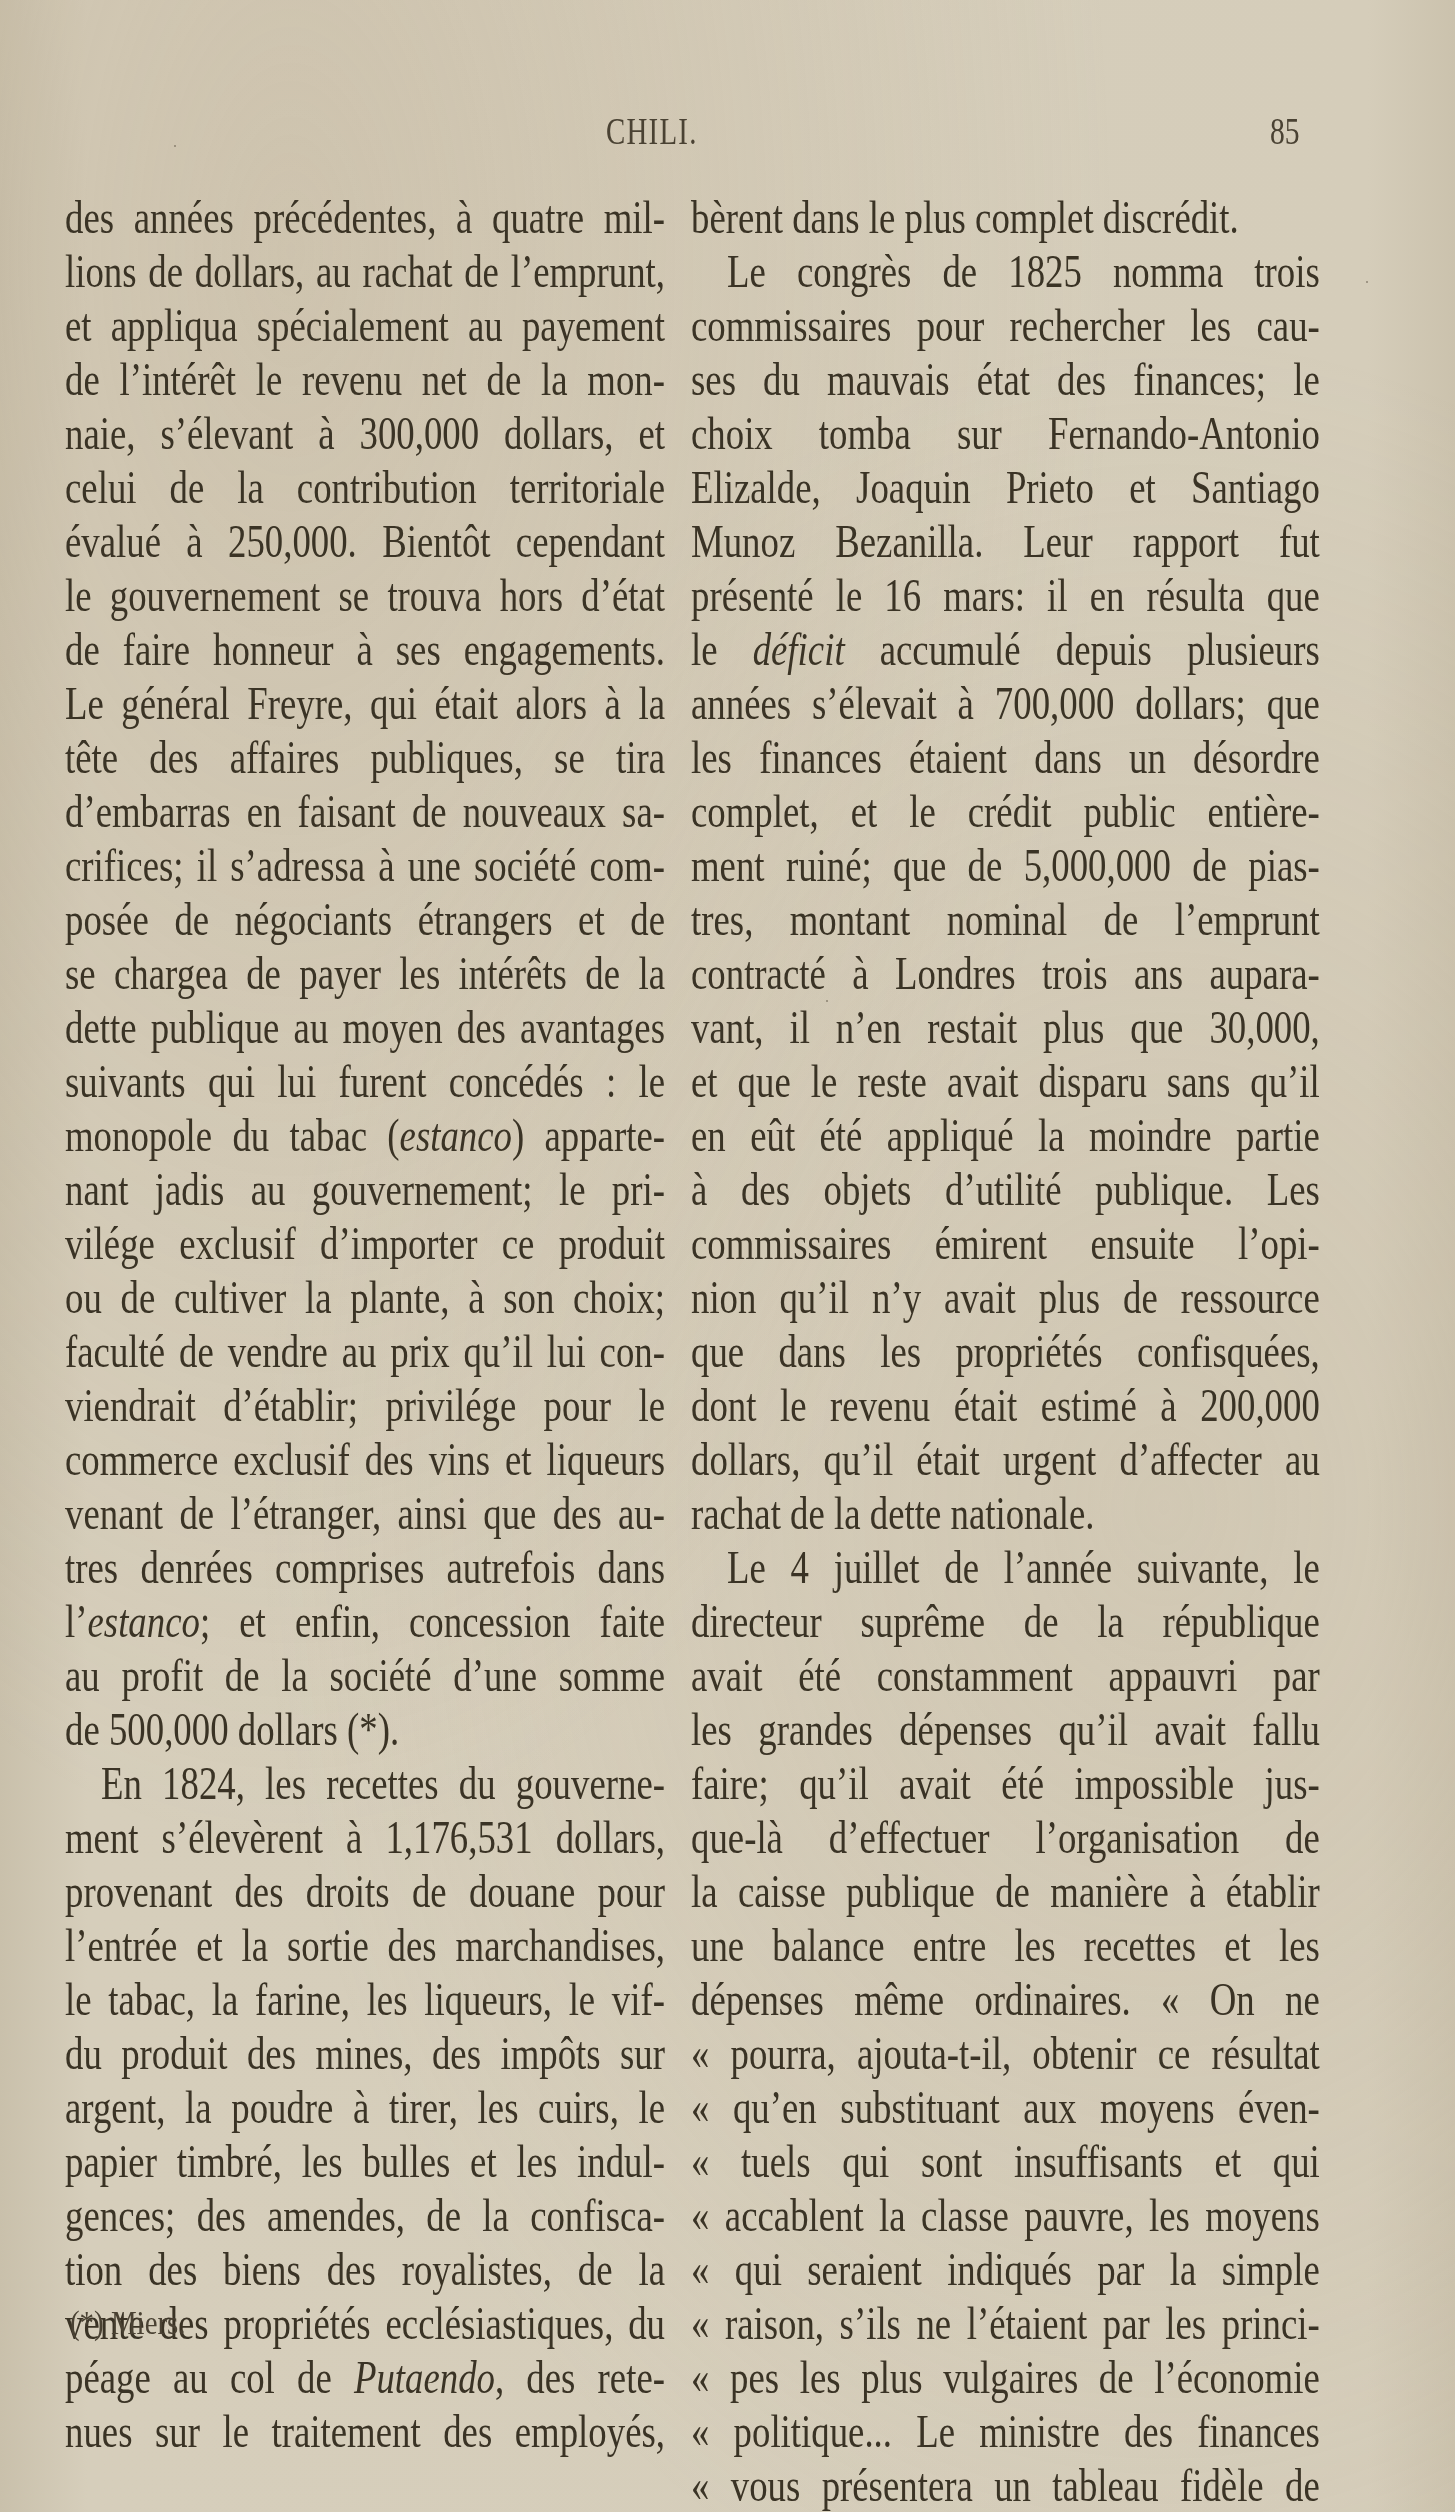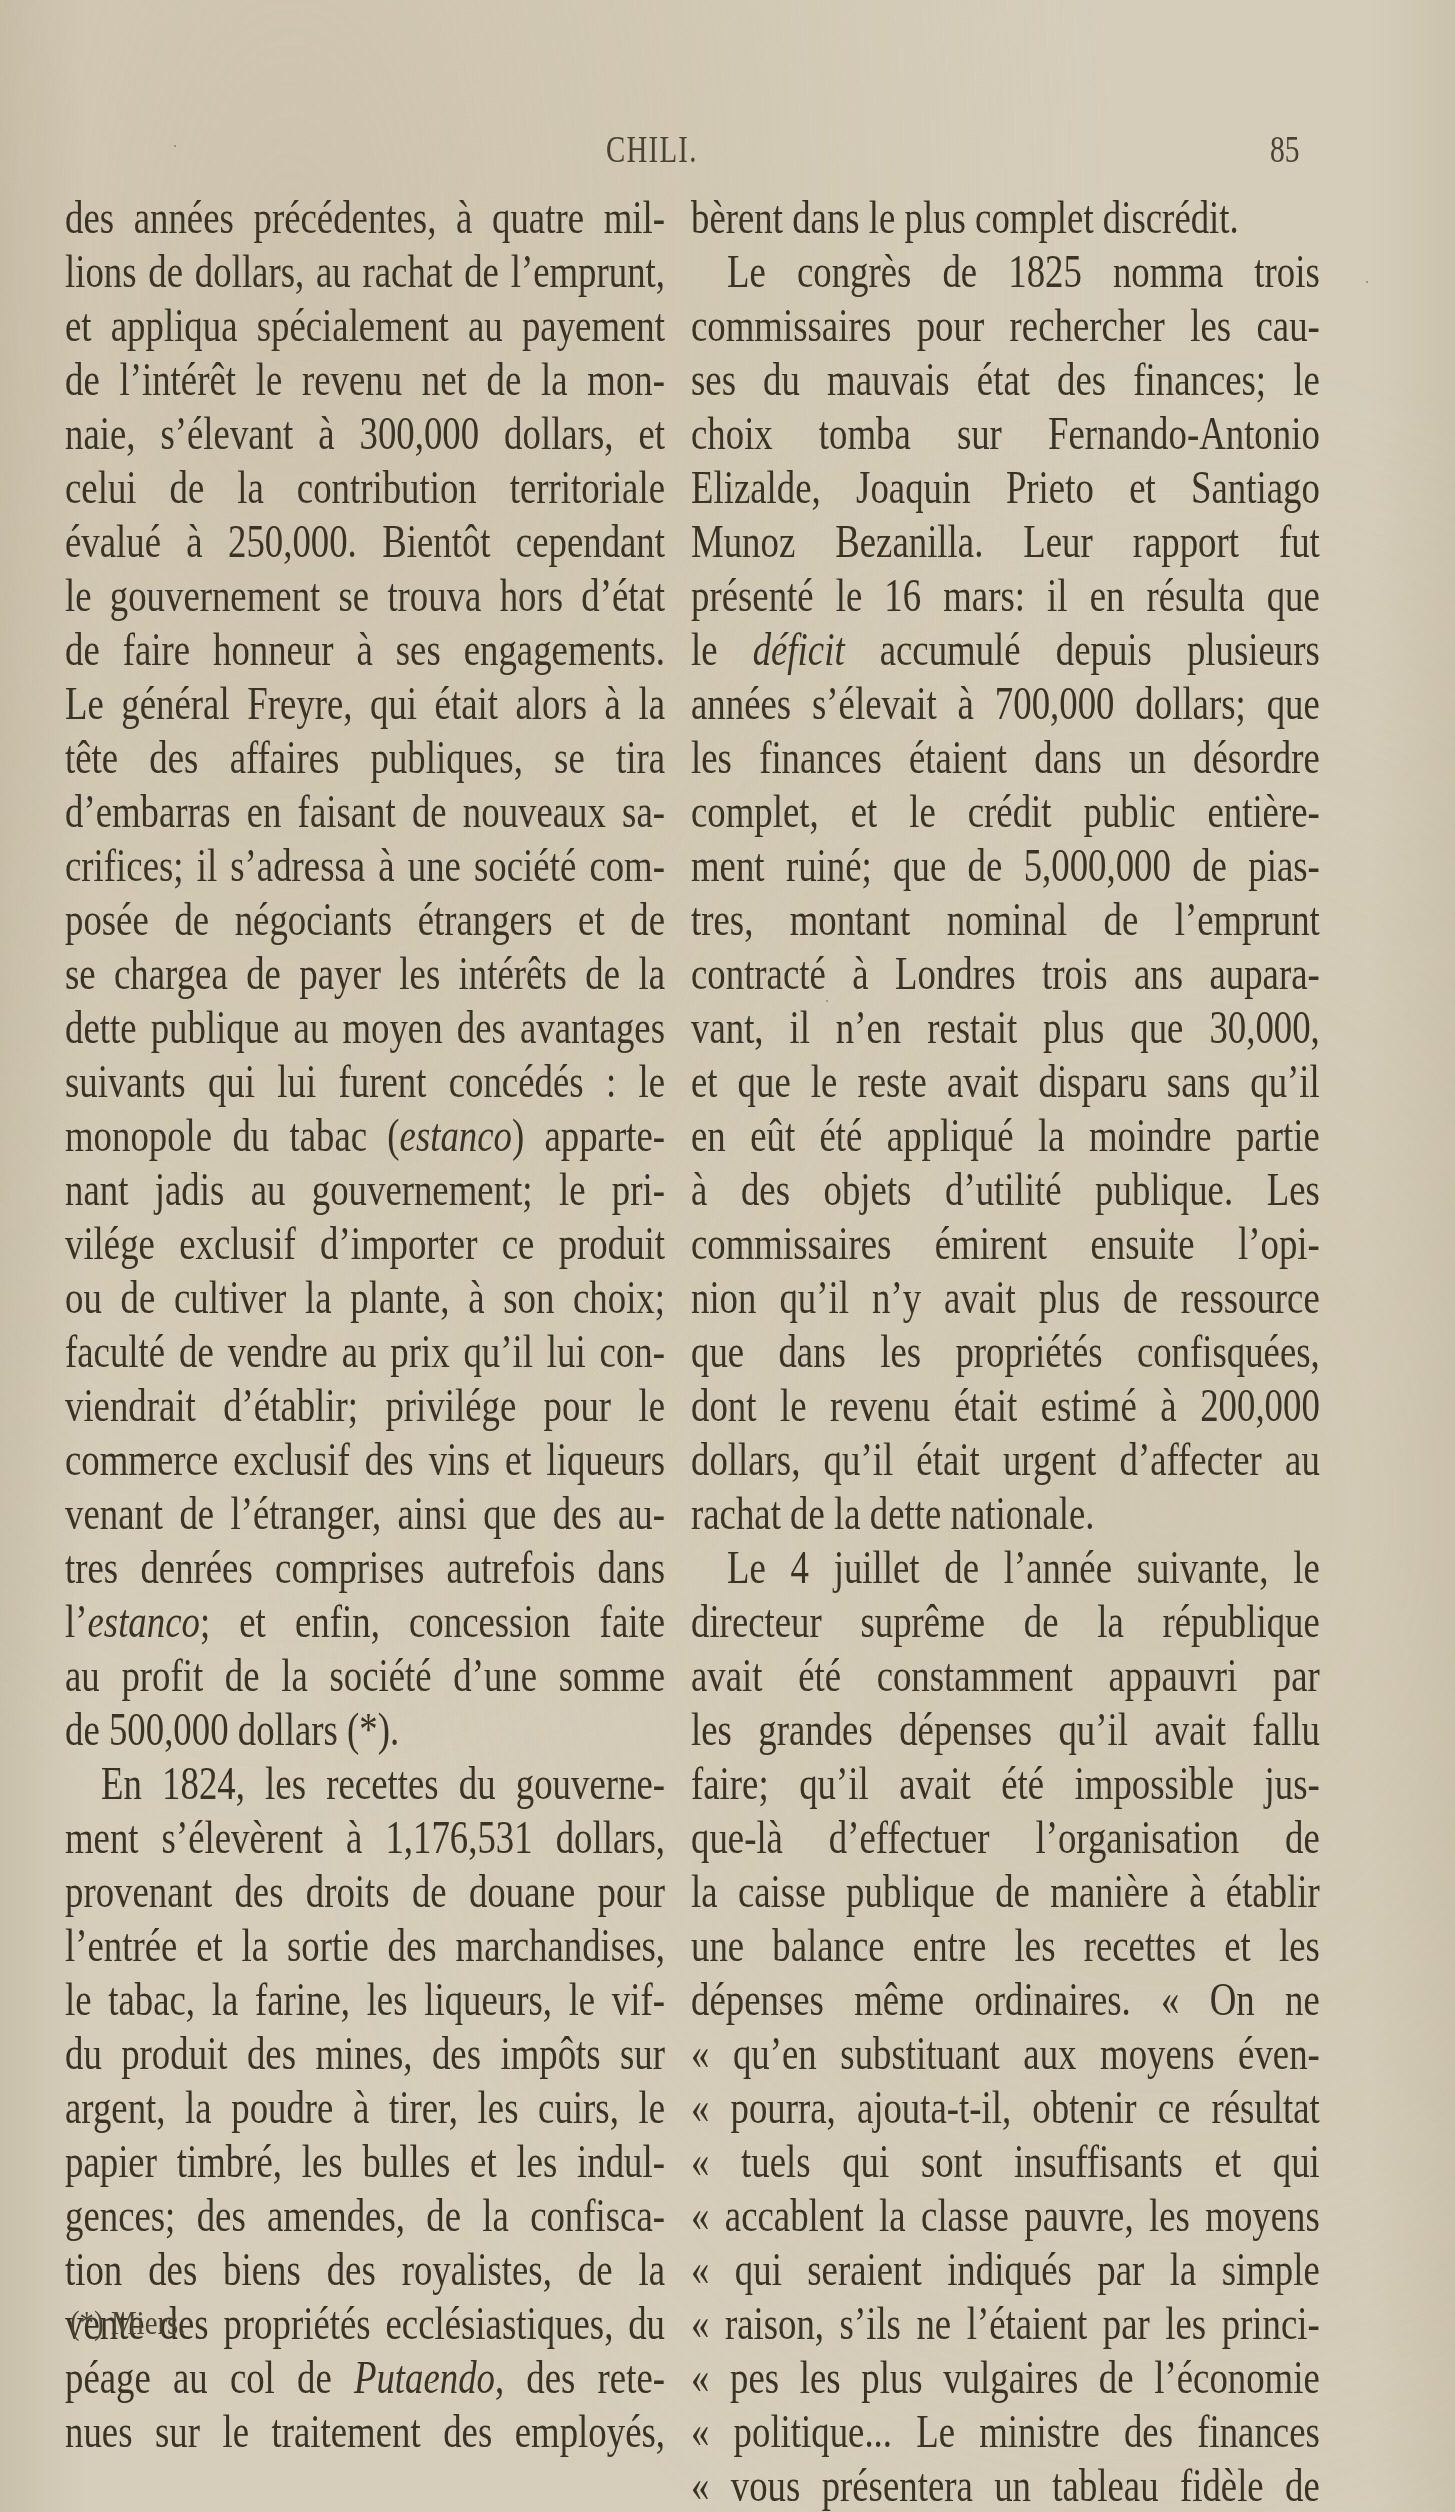--- a/index.html
+++ b/index.html
@@ -11,21 +11,21 @@
         radial-gradient(ellipse at 20% 10%, rgba(190,175,150,0.35), transparent 50%),
         radial-gradient(ellipse at 80% 60%, rgba(200,188,165,0.3), transparent 55%),
         linear-gradient(90deg, #c9c0ab 0%, #d6cebb 6%, #d5cdba 94%, #cbc2ad 100%);
       position: relative;
       overflow: hidden;
       font-family: "Liberation Serif", "DejaVu Serif", serif;
       color: #3a3325;
     }
     .running-head {
       position: absolute;
-      top: 128px;
+      top: 110px;
       left: 0;
       width: 1437px;
       height: 48px;
     }
     .running-title {
       position: absolute;
       left: 606px;
       top: 0;
       font-size: 37px;
       letter-spacing: 1.6px;
@@ -159,22 +159,22 @@
       <div class="line"><span class="line-inner" style="transform: scaleX(0.8); text-align-last: left;">rachat de la dette nationale.</span></div>
       <div class="line indent"><span class="line-inner" style="width: 786px; transform: scaleX(0.8);">Le 4 juillet de l’année suivante, le</span></div>
       <div class="line"><span class="line-inner" style="width: 786px; transform: scaleX(0.8);">directeur suprême de la république</span></div>
       <div class="line"><span class="line-inner" style="width: 786px; transform: scaleX(0.8);">avait été constamment appauvri par</span></div>
       <div class="line"><span class="line-inner" style="width: 786px; transform: scaleX(0.8);">les grandes dépenses qu’il avait fallu</span></div>
       <div class="line"><span class="line-inner" style="width: 786px; transform: scaleX(0.8);">faire; qu’il avait été impossible jus-</span></div>
       <div class="line"><span class="line-inner" style="width: 786px; transform: scaleX(0.8);">que-là d’effectuer l’organisation de</span></div>
       <div class="line"><span class="line-inner" style="width: 786px; transform: scaleX(0.8);">la caisse publique de manière à établir</span></div>
       <div class="line"><span class="line-inner" style="width: 786px; transform: scaleX(0.8);">une balance entre les recettes et les</span></div>
       <div class="line"><span class="line-inner" style="width: 786px; transform: scaleX(0.8);">dépenses même ordinaires. « On ne</span></div>
+      <div class="line"><span class="line-inner" style="width: 786px; transform: scaleX(0.8);">« pourra, ajouta-t-il, obtenir ce résultat</span></div>
       <div class="line"><span class="line-inner" style="width: 786px; transform: scaleX(0.8);">« qu’en substituant aux moyens éven-</span></div>
-      <div class="line"><span class="line-inner" style="width: 786px; transform: scaleX(0.8);">« pourra, ajouta-t-il, obtenir ce résultat</span></div>
       <div class="line"><span class="line-inner" style="width: 786px; transform: scaleX(0.8);">« tuels qui sont insuffisants et qui</span></div>
       <div class="line"><span class="line-inner" style="width: 786px; transform: scaleX(0.8);">« accablent la classe pauvre, les moyens</span></div>
       <div class="line"><span class="line-inner" style="width: 786px; transform: scaleX(0.8);">« qui seraient indiqués par la simple</span></div>
       <div class="line"><span class="line-inner" style="width: 786px; transform: scaleX(0.8);">« raison, s’ils ne l’étaient par les princi-</span></div>
       <div class="line"><span class="line-inner" style="width: 786px; transform: scaleX(0.8);">« pes les plus vulgaires de l’économie</span></div>
       <div class="line"><span class="line-inner" style="width: 786px; transform: scaleX(0.8);">« politique... Le ministre des finances</span></div>
       <div class="line"><span class="line-inner" style="width: 786px; transform: scaleX(0.8);">« vous présentera un tableau fidèle de</span></div>
     </div>
 
   <div class="footnote">(*) Miers.</div>

